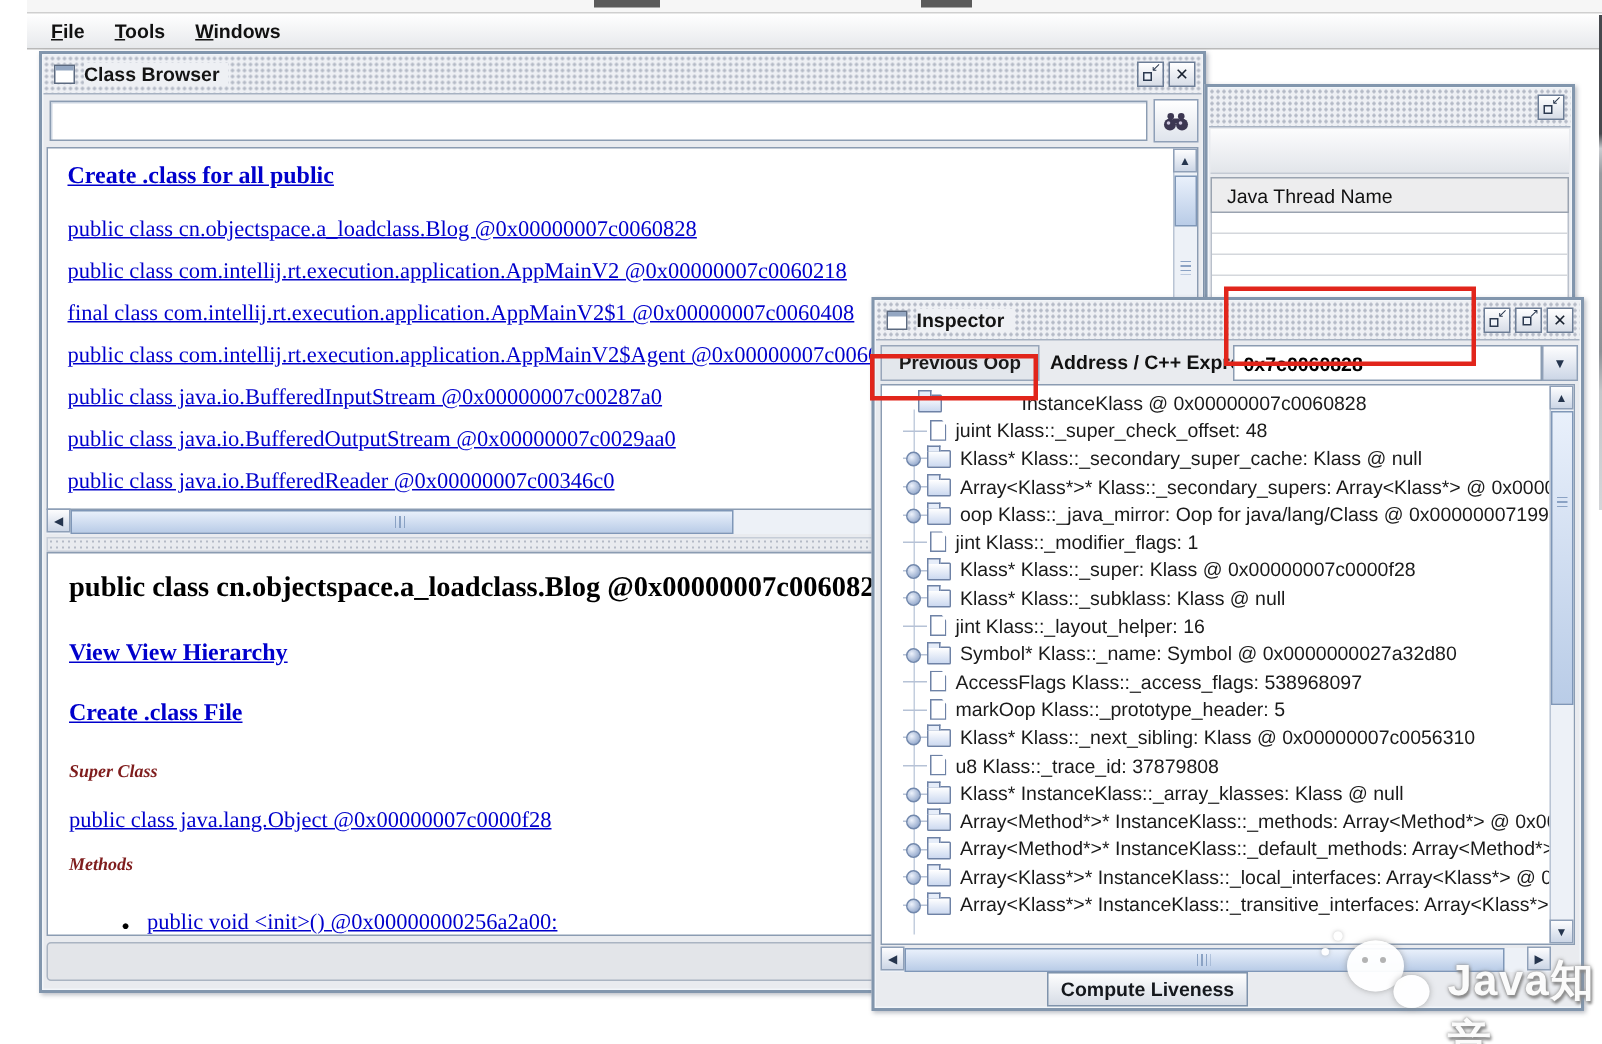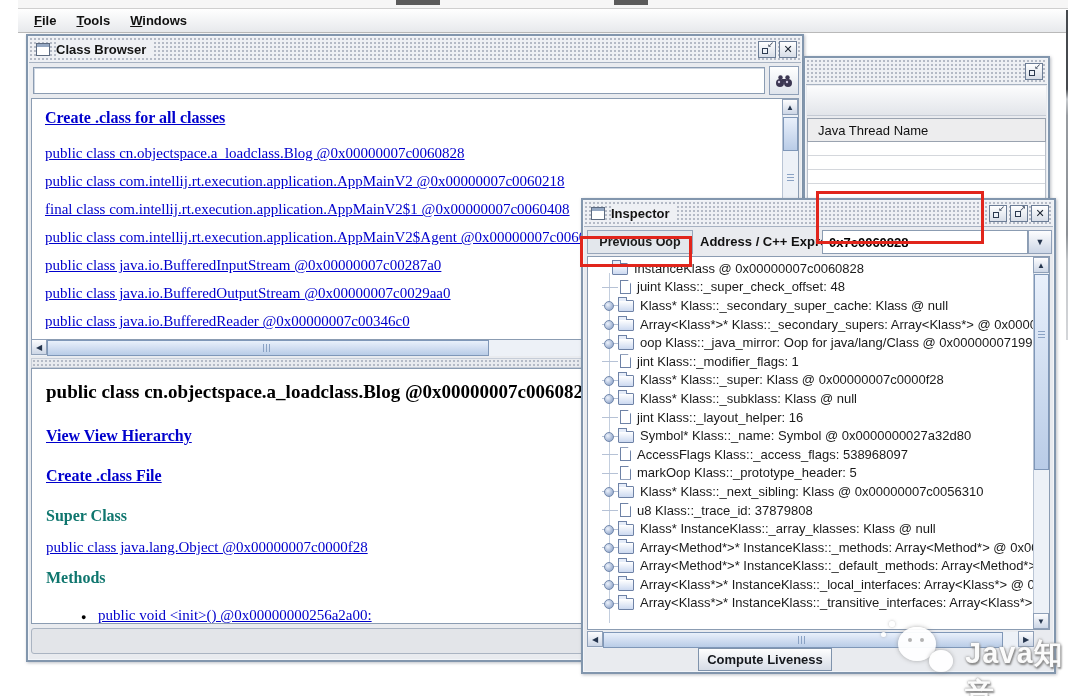--- a/index.html
+++ b/index.html
@@ -71,21 +71,21 @@
   .split-divider { position:absolute; left:3px; top:322px; width:768px; height:10px;
                    background-color:#e9ebef;
                    background-image:radial-gradient(circle,#b4bac6 .8px, rgba(0,0,0,0) 1px);
                    background-size:4px 4px; border:1px solid #c6cdd8; cursor:row-resize; }
   .cb-detail { position:absolute; left:3px; top:332px; width:768px; height:256px; background:#fff;
                border:1px solid #8b9cb2; overflow:hidden; }
   .d-line { position:absolute; left:14px; white-space:nowrap; font-family:"Liberation Serif",serif; }
   .d-heading { font-size:19px; font-weight:700; color:#000; }
   .d-link { font-size:15px; color:#0000cc; text-decoration:underline; cursor:pointer; }
   .d-bold { font-weight:700; font-size:16px; }
-  .d-label { font-size:16px; font-weight:700; color:#0f766e; }
+  .d-label { font-size:12px; font-weight:700; color:#7f1d1d;font-style:italic; }
   .d-method { left:66px; }
   .d-method::before { content:"\25CF"; position:absolute; left:-17px; top:5px; font-size:9px; color:#000; }
   .cb-detail > .d-line:nth-child(1){ top:12px; }
   .cb-detail > .d-line:nth-child(2){ top:58px; }
   .cb-detail > .d-line:nth-child(3){ top:98px; }
   .cb-detail > .d-line:nth-child(4){ top:138px; }
   .cb-detail > .d-line:nth-child(5){ top:170px; }
   .cb-detail > .d-line:nth-child(6){ top:200px; }
   .cb-detail > .d-line:nth-child(7){ top:238px; }
   .cb-status { position:absolute; left:3px; top:592px; width:768px; height:26px;
@@ -110,21 +110,21 @@
                 font:700 13px/24px "Liberation Sans",sans-serif; color:#111; white-space:nowrap; }
   .addr-field { position:absolute; left:239px; top:2px; width:206px; height:24px; background:#fff;
                 border:1px solid #8b9cb2; font:700 13px "Liberation Sans",sans-serif; padding:0 6px; }
   .combo-btn { position:absolute; left:445px; top:2px; width:24px; height:24px; border:1px solid #8fa0b8;
                background:linear-gradient(#fdfdfe,#ccd6e6); color:#25354e; font-size:9px;
                display:flex; align-items:center; justify-content:center; cursor:pointer; }
   .tree-panel { position:absolute; left:4px; top:56px; width:463px; height:374px; background:#fff; border:1px solid #8b9cb2; }
   .tree-rows { position:absolute; left:0; top:0; right:16px; bottom:0; overflow:hidden; padding-top:2px; }
   .tree-rows::before { content:""; position:absolute; left:21px; top:16px; height:350px; width:1px; background:#c3cede; }
   .tree-row { display:flex; align-items:center; height:18.6px; white-space:nowrap; position:relative; cursor:default; }
-  .tree-row.root { padding-left:24px; }
+  .tree-row.root { padding-left:24px;gap:47px; }
   .tree-row.child { padding-left:14px;align-items:center; }
   .t-handle { width:16px; height:100%; position:relative; flex:0 0 16px; }
   .child .t-handle::before { content:""; position:absolute; left:0; right:0; top:50%; height:1px; background:#b6c2d6; }
   .branch .t-handle::after { content:""; position:absolute; left:2px; top:50%; margin-top:-4px; width:8px; height:8px;
                border-radius:50%; background:radial-gradient(circle at 35% 35%, #eef3fc, #7d96c0); border:1px solid #7288ac; }
   .t-icon { position:relative; flex:0 0 auto; }
   .branch .t-icon, .root .t-icon { width:16px; height:12px; border:1px solid #6e82a6;
                background:linear-gradient(#ffffff,#ccd9f0); border-radius:1px; margin-top:2px; }
   .branch .t-icon::before, .root .t-icon::before { content:""; position:absolute; left:-1px; top:-4px; width:7px; height:3px;
                border:1px solid #6e82a6; border-bottom:none; background:#e6edf9; }
@@ -202,21 +202,21 @@
           <circle cx="4" cy="8" r="1.2" fill="#cfc8e0"></circle>
             <circle cx="12" cy="8" r="1.2" fill="#cfc8e0"></circle>
         </svg>
       </span>
     </div>
 
     <div class="cb-list">
       <div class="cb-links">
 
           <div class="cb-link-row">
-            <a class="cb-link bold">Create .class for all classes</a>
+            <a class="cb-link bold">Create .class for all public</a>
           </div>
 
           <div class="cb-link-row">
             <a class="cb-link">public class cn.objectspace.a_loadclass.Blog @0x00000007c0060828</a>
           </div>
 
           <div class="cb-link-row">
             <a class="cb-link">public class com.intellij.rt.execution.application.AppMainV2 @0x00000007c0060218</a>
           </div>
 

